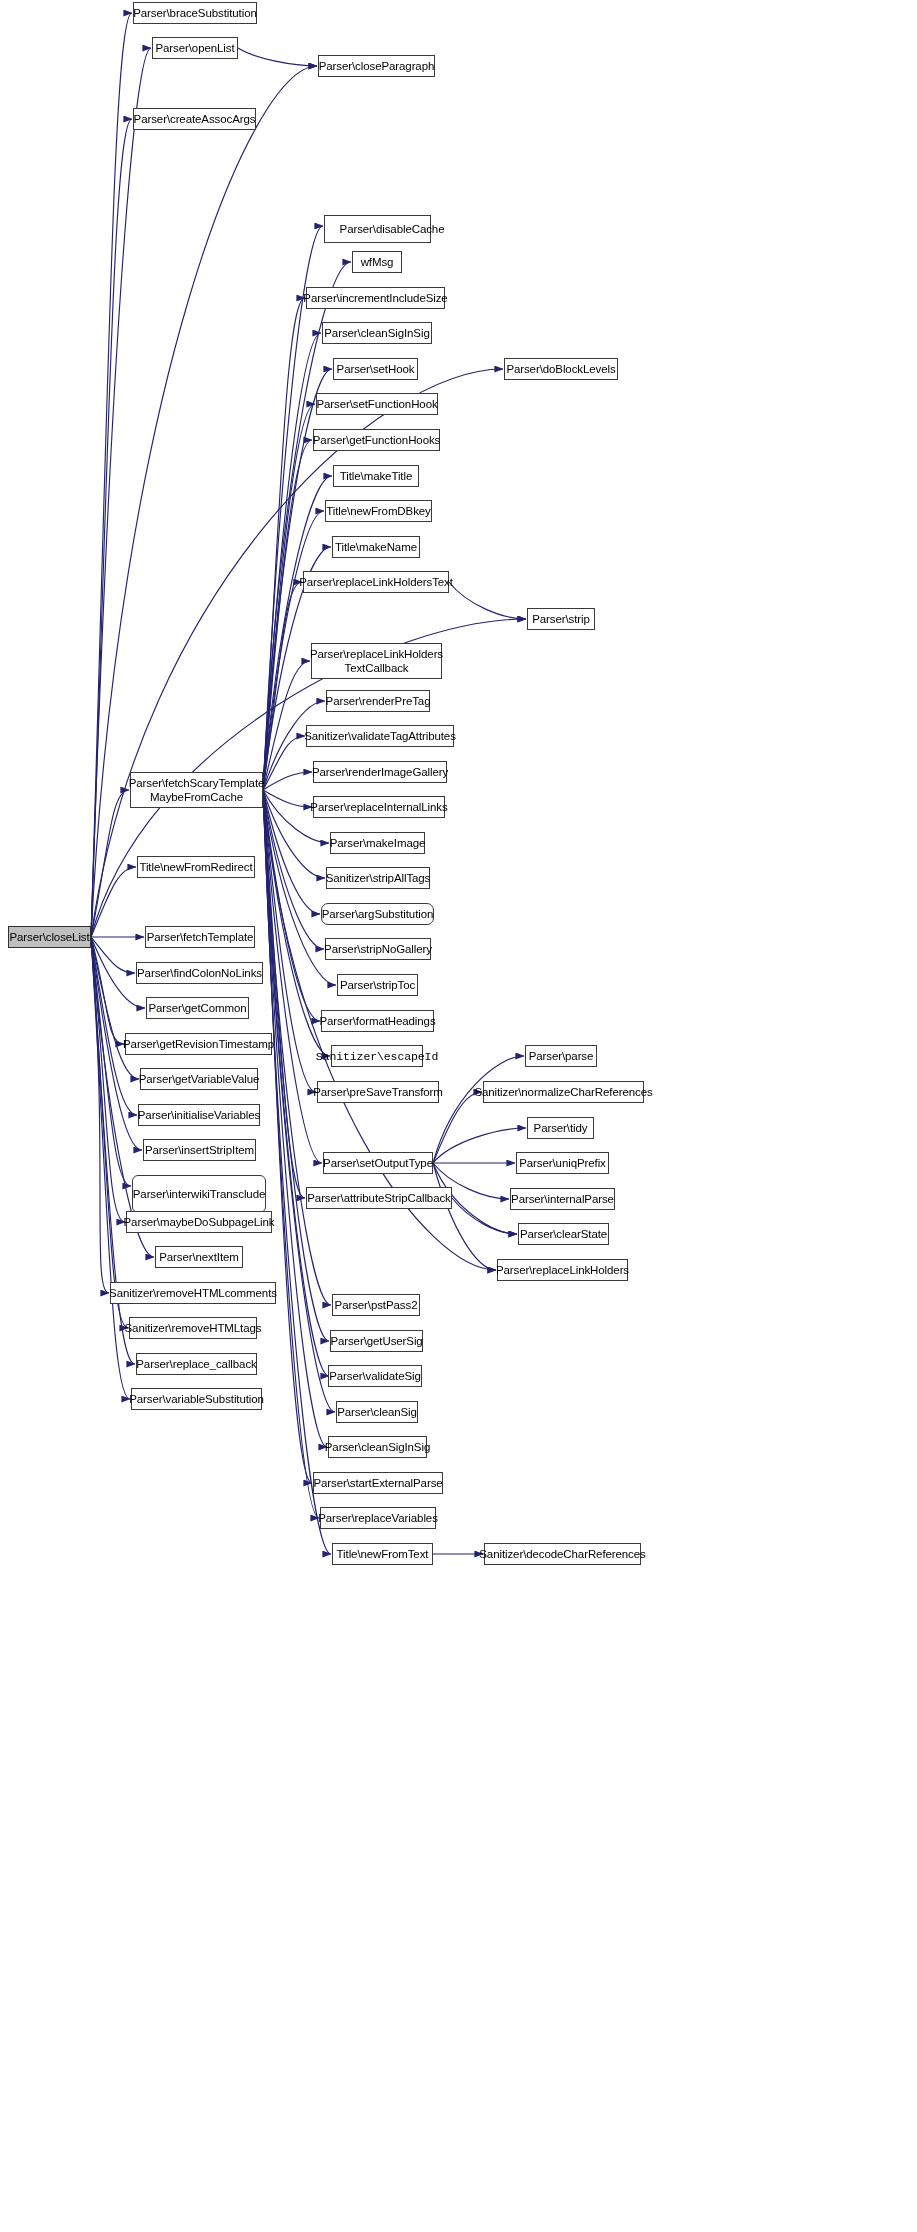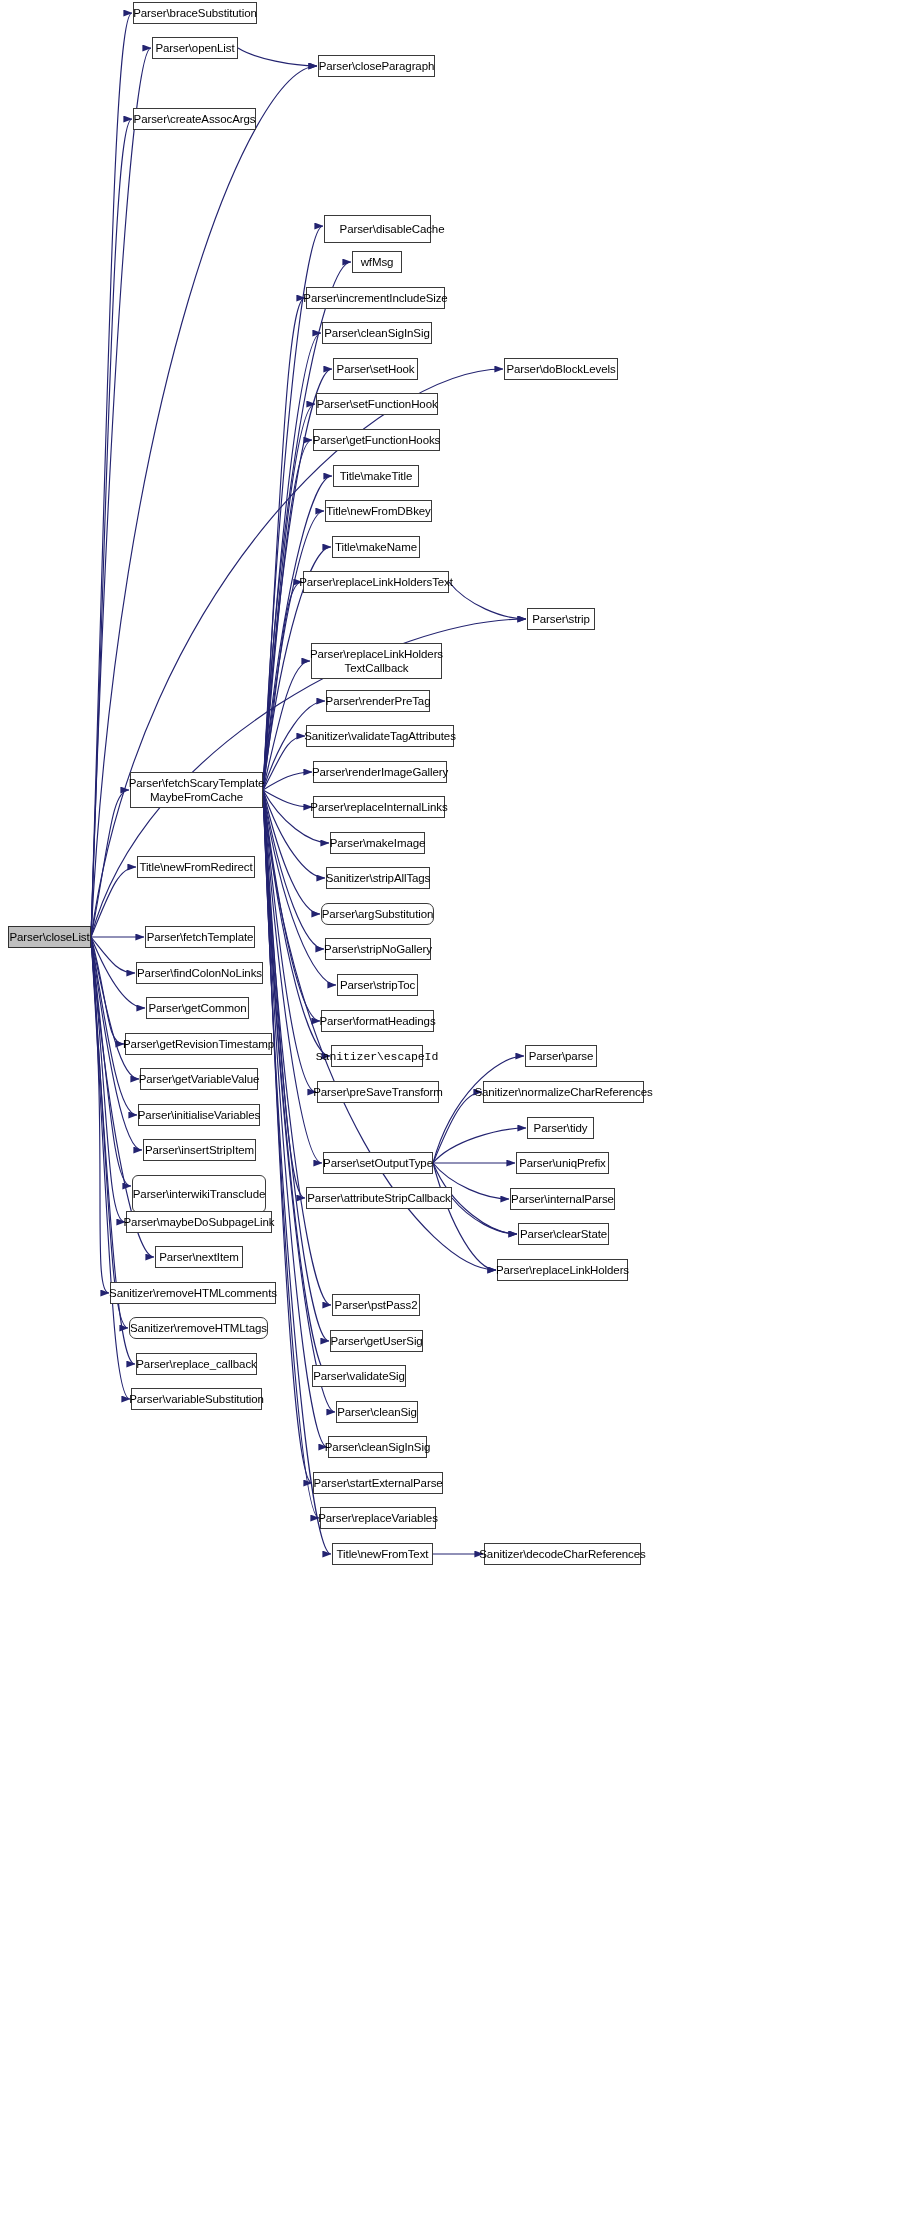--- a/index.html
+++ b/index.html
@@ -147,21 +147,21 @@
       <div class="node" style="left: 306px; top: 1187px; width: 146px; height: 22px;">Parser\attributeStripCallback</div>
       <div class="node" style="left: 525px; top: 1045px; width: 72px; height: 22px;">Parser\parse</div>
       <div class="node" style="left: 483px; top: 1081px; width: 161px; height: 22px;">Sanitizer\normalizeCharReferences</div>
       <div class="node" style="left: 527px; top: 1117px; width: 67px; height: 22px;">Parser\tidy</div>
       <div class="node" style="left: 516px; top: 1152px; width: 93px; height: 22px;">Parser\uniqPrefix</div>
       <div class="node" style="left: 510px; top: 1188px; width: 105px; height: 22px;">Parser\internalParse</div>
       <div class="node" style="left: 518px; top: 1223px; width: 91px; height: 22px;">Parser\clearState</div>
       <div class="node" style="left: 497px; top: 1259px; width: 131px; height: 22px;">Parser\replaceLinkHolders</div>
       <div class="node" style="left: 332px; top: 1294px; width: 88px; height: 22px;">Parser\pstPass2</div>
       <div class="node" style="left: 330px; top: 1330px; width: 93px; height: 22px;">Parser\getUserSig</div>
-      <div class="node" style="left: 312px; top: 1365px; width: 94px; height: 22px;">Parser\validateSig</div>
+      <div class="node" style="left: 328px; top: 1365px; width: 94px; height: 22px;">Parser\validateSig</div>
       <div class="node" style="left: 336px; top: 1401px; width: 82px; height: 22px;">Parser\cleanSig</div>
       <div class="node" style="left: 328px; top: 1436px; width: 99px; height: 22px;">Parser\cleanSigInSig</div>
       <div class="node" style="left: 313px; top: 1472px; width: 130px; height: 22px;">Parser\startExternalParse</div>
       <div class="node" style="left: 320px; top: 1507px; width: 116px; height: 22px;">Parser\replaceVariables</div>
       <div class="node" style="left: 332px; top: 1543px; width: 101px; height: 22px;">Title\newFromText</div>
       <div class="node" style="left: 484px; top: 1543px; width: 157px; height: 22px;">Sanitizer\decodeCharReferences</div>
       <div class="node two-line" style="left: 130px; top: 772px; width: 133px; height: 36px; text-align: center;">Parser\fetchScaryTemplate
 MaybeFromCache</div>
       <div class="node" style="left: 137px; top: 856px; width: 118px; height: 22px;">Title\newFromRedirect</div>
       <div class="node root" style="left: 8px; top: 926px; width: 83px; height: 22px;">Parser\closeList</div>
@@ -169,17 +169,17 @@
       <div class="node" style="left: 136px; top: 962px; width: 127px; height: 22px;">Parser\findColonNoLinks</div>
       <div class="node" style="left: 146px; top: 997px; width: 103px; height: 22px;">Parser\getCommon</div>
       <div class="node" style="left: 125px; top: 1033px; width: 147px; height: 22px;">Parser\getRevisionTimestamp</div>
       <div class="node" style="left: 140px; top: 1068px; width: 118px; height: 22px;">Parser\getVariableValue</div>
       <div class="node" style="left: 138px; top: 1104px; width: 122px; height: 22px;">Parser\initialiseVariables</div>
       <div class="node" style="left: 143px; top: 1139px; width: 113px; height: 22px;">Parser\insertStripItem</div>
       <div class="node" style="left: 132px; top: 1175px; width: 134px; height: 38px; border-radius: 6px;">Parser\interwikiTransclude</div>
       <div class="node" style="left: 126px; top: 1211px; width: 146px; height: 22px; text-align: center;">Parser\maybeDoSubpageLink</div>
       <div class="node" style="left: 155px; top: 1246px; width: 88px; height: 22px;">Parser\nextItem</div>
       <div class="node" style="left: 110px; top: 1282px; width: 166px; height: 22px;">Sanitizer\removeHTMLcomments</div>
-      <div class="node" style="left: 129px; top: 1317px; width: 139px; height: 22px; border-radius: 7px;">Sanitizer\removeHTMLtags</div>
+      <div class="node" style="left: 129px; top: 1317px; width: 128px; height: 22px;">Sanitizer\removeHTMLtags</div>
       <div class="node" style="left: 136px; top: 1353px; width: 121px; height: 22px;">Parser\replace_callback</div>
       <div class="node" style="left: 131px; top: 1388px; width: 131px; height: 22px;">Parser\variableSubstitution</div>
     </div>
 </div>
 
 </body></html>

